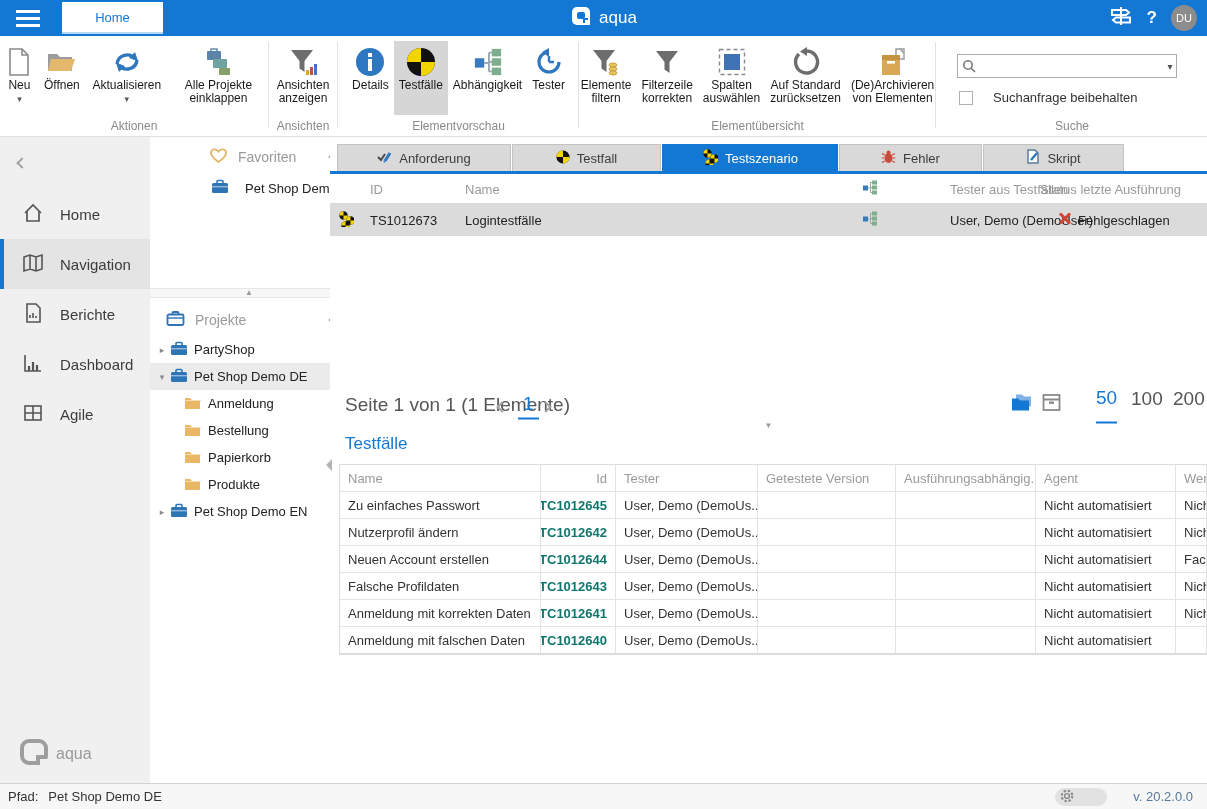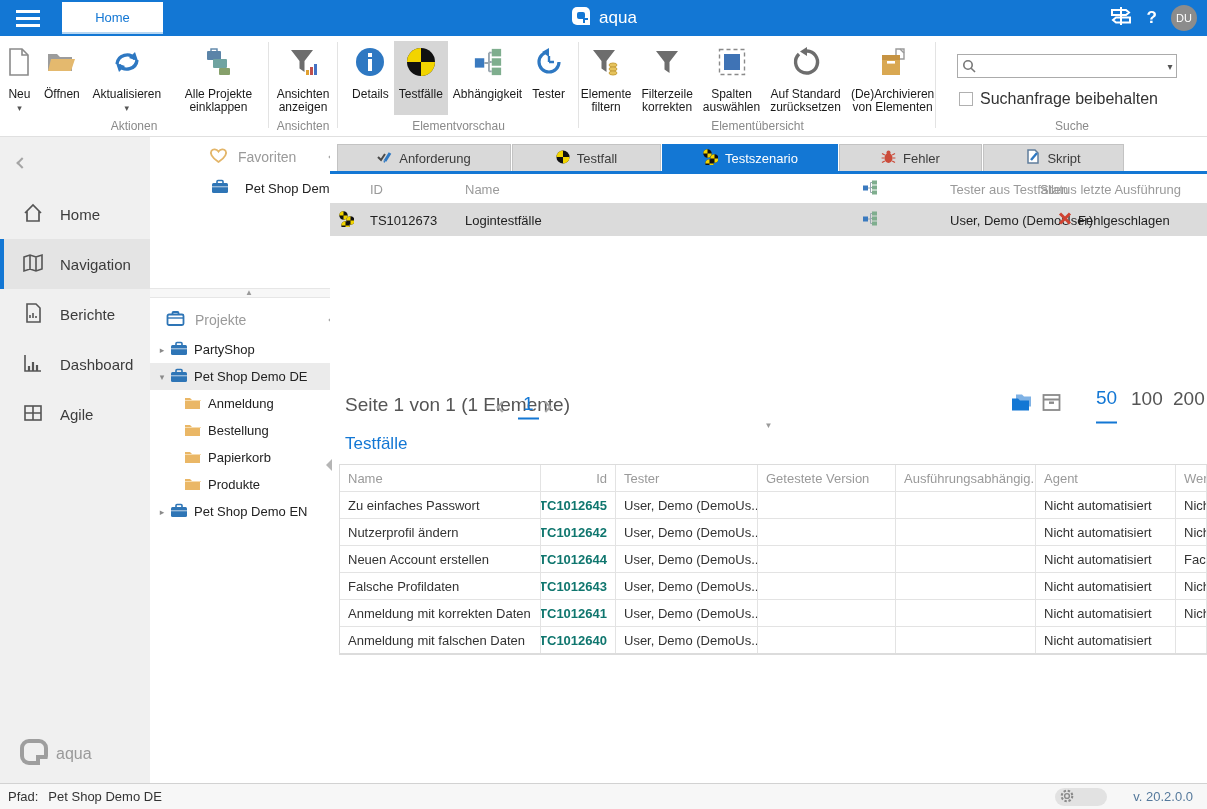--- a/index.html
+++ b/index.html
@@ -16,29 +16,29 @@
   .tb-right { position:absolute; right:10px; top:0; height:36px; display:flex; align-items:center; gap:14px; }
   .tb-help { color:#fff; font-size:17px; font-weight:bold; cursor:pointer; }
   .avatar { width:26px; height:26px; border-radius:50%; background:#8c8c8c; color:#fff; font-size:11px; display:flex; align-items:center; justify-content:center; }
 
   
   .ribbon { position:absolute; left:0; top:36px; width:1207px; height:101px; background:#fff; border-bottom:1px solid #e0e0e0; }
   .rgroup { position:absolute; top:0; height:100px; }
   .rgroup .caption { position:absolute; bottom:3px; left:0; right:0; text-align:center; font-size:12px; color:#8a8a8a; }
   .rsep { position:absolute; top:6px; width:1px; height:86px; background:#e3e3e3; }
   .rbtns { position:absolute; top:5px; left:0; right:0; display:flex; justify-content:center; align-items:flex-start; }
-  .rbtn { display:flex; flex-direction:column; align-items:center; padding:4px 5px 2px; cursor:pointer; min-height:74px;gap:9px; }
+  .rbtn { display:flex; flex-direction:column; align-items:center; padding:4px 5px 2px; cursor:pointer; min-height:74px; }
   .rbtn.selected { background:#d6d6d6; }
   .rbtn .ric { height:34px; display:flex; align-items:center; justify-content:center; }
   .rbtn .lbl { font-size:12px; line-height:13px; color:#1a1a1a; text-align:center; max-width:92px; }
   .dd { font-size:9px; color:#555; }
   .searchbox { position:absolute; left:20px; top:18px; width:220px; height:24px; border:1px solid #ababab; background:#fff; display:flex; align-items:center; }
   .searchbox input { flex:1; border:0; outline:0; font-size:13px; padding:0 4px; font-family:inherit; }
   .searchbox .sdd { width:20px; text-align:center; color:#555; font-size:10px; cursor:pointer; }
-  .searchchk { position:absolute; left:22px; top:54px; display:flex; align-items:center; gap:7px; font-size:16px; color:#333; }
+  .searchchk { position:absolute; left:22px; top:54px; display:flex; align-items:center; gap:20px; font-size:13px; color:#333; }
   .searchchk .box { width:14px; height:14px; border:1px solid #b0b0b0; background:#fff; }
 
   
   .sidebar { position:absolute; left:0; top:137px; width:150px; height:646px; background:#f0f0f0; }
   .sb-collapse { position:absolute; left:18px; top:16px; width:14px; height:14px; cursor:pointer; }
   .chev { display:inline-block; width:8px; height:8px; border-right:2px solid #a5a5a5; border-bottom:2px solid #a5a5a5; }
   .chev.left { transform:rotate(135deg); }
   .chev.down { transform:rotate(45deg); }
   .sb-items { position:absolute; top:52px; left:0; right:0; }
   .sb-item { position:relative; height:50px; display:flex; align-items:center; gap:16px; padding-left:22px; font-size:15px; color:#3c3c3c; cursor:pointer; }

